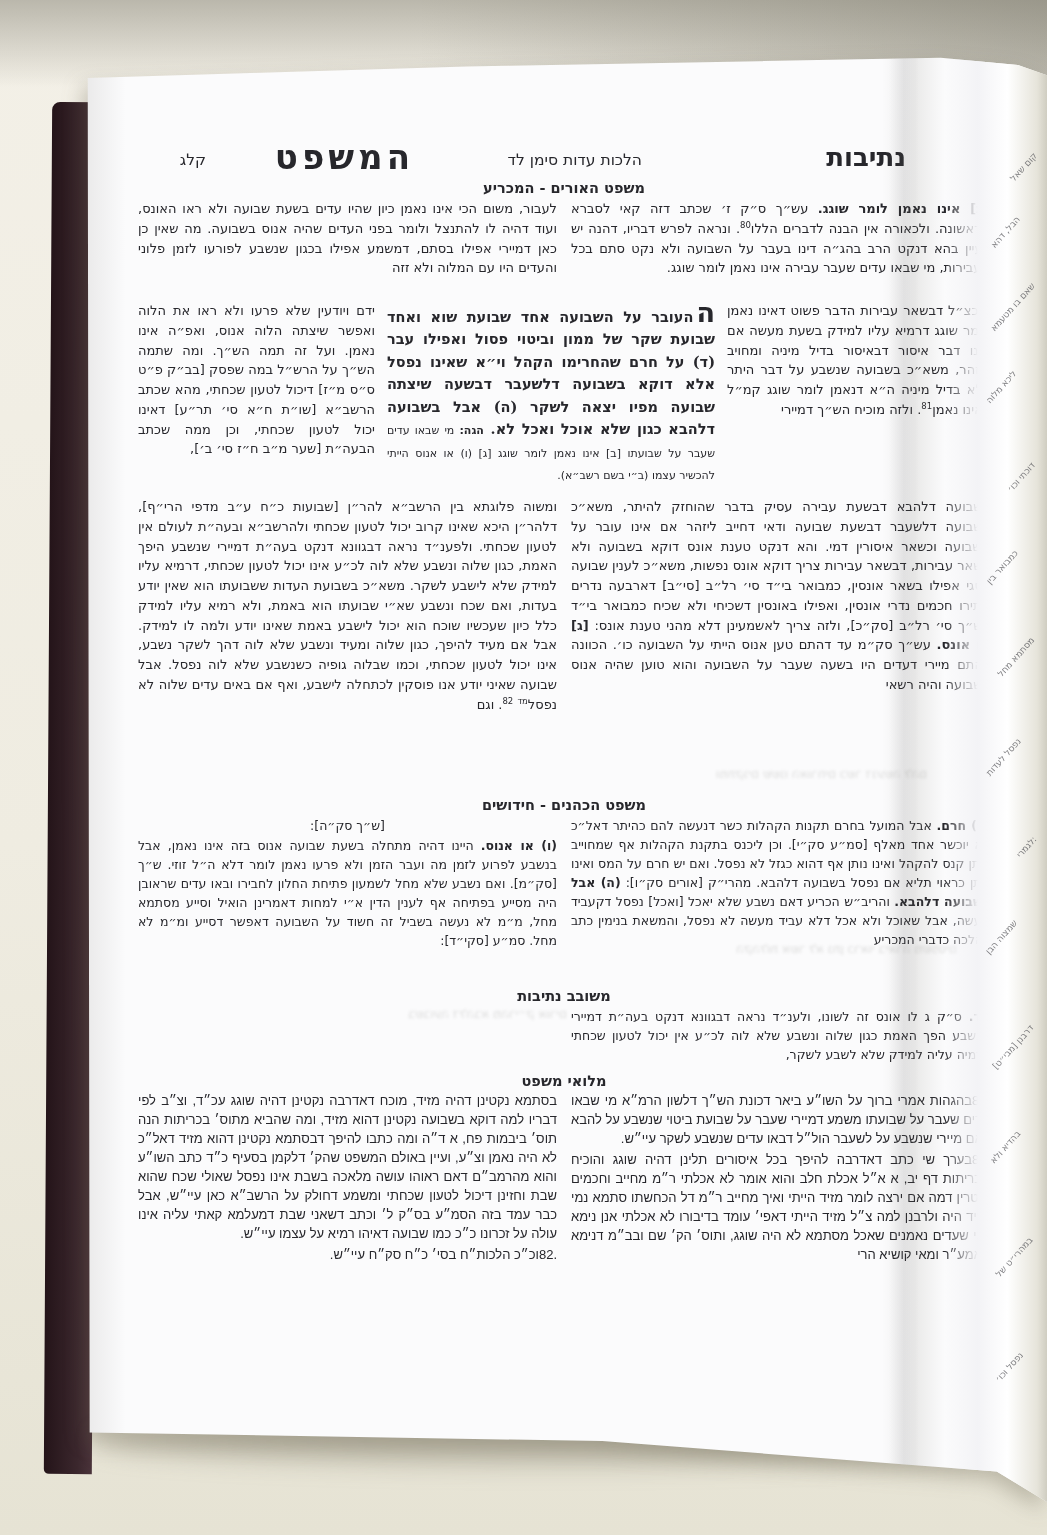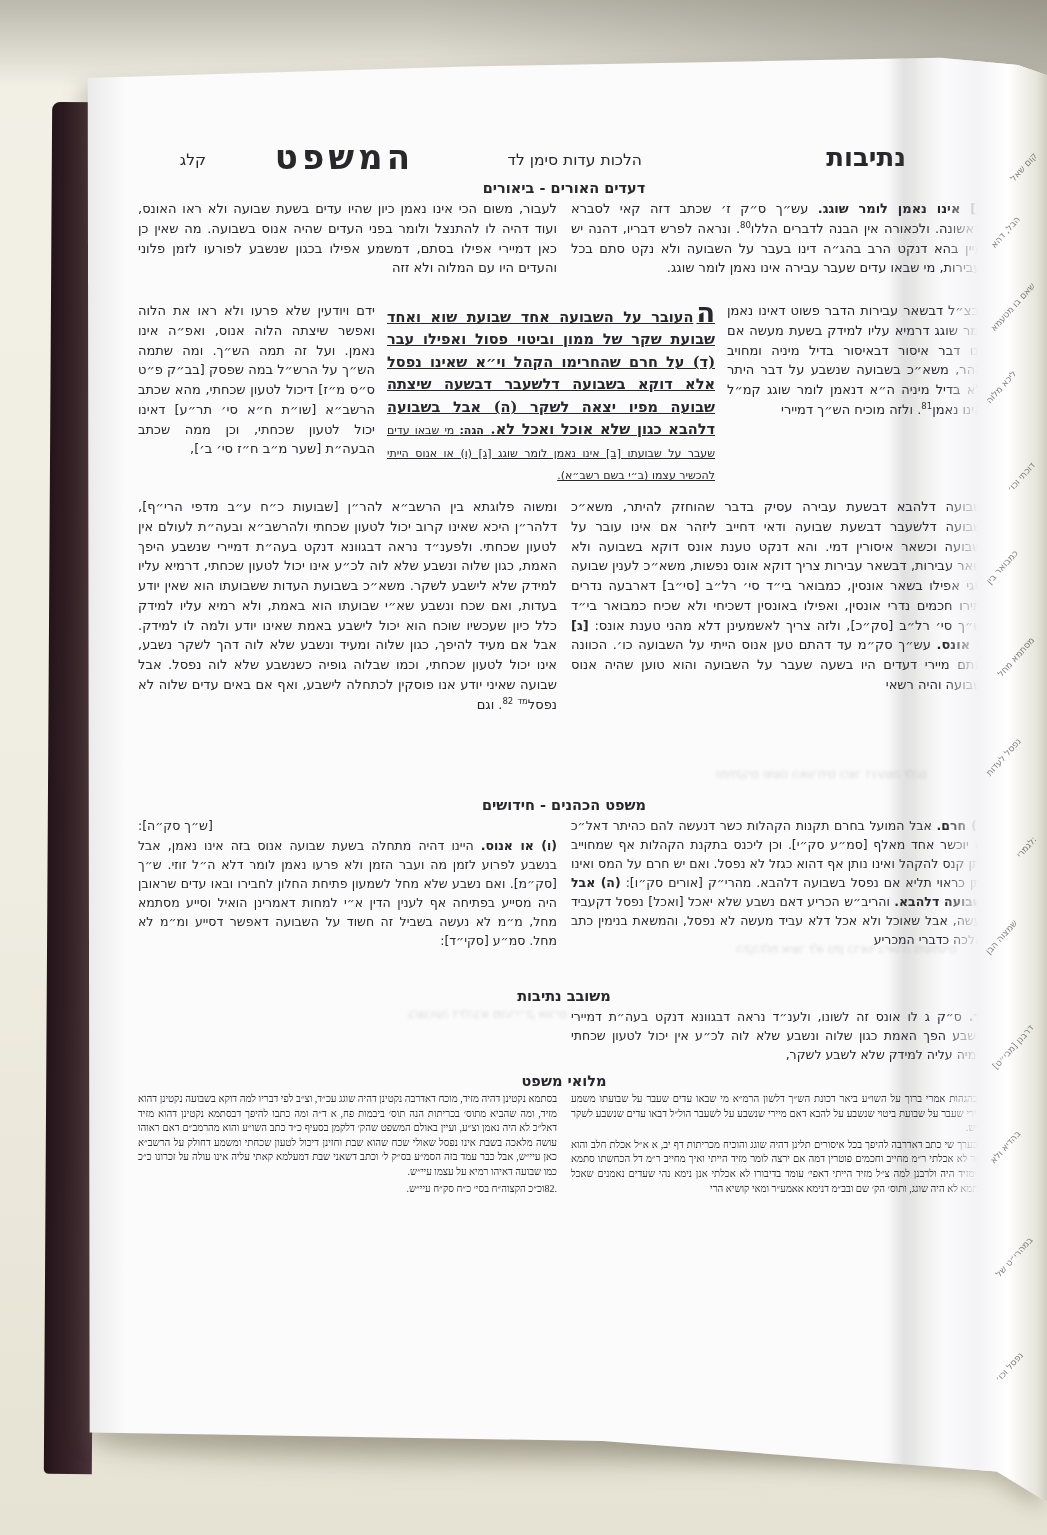--- a/index.html
+++ b/index.html
@@ -46,28 +46,28 @@
   .cols{display:grid;grid-template-columns:1fr 1fr;gap:0 14px;direction:rtl;}
   .band{display:grid;grid-template-columns:263px 332px 1fr;gap:0 10px;direction:rtl;min-height:194px;margin:2px 0;}
   .rashi{font-size:13px;line-height:1.52;text-align:justify;font-family:"DejaVu Sans",sans-serif;}
   .rashi p{margin:0 0 1px;}
   .small-r{font-size:12.5px;}
   .lead{font-weight:bold;}
   .sup{font-size:8.5px;vertical-align:super;line-height:0;}
   .row1{min-height:100px;}
   .row3{min-height:294px;}
   .sa-block{font-family:"DejaVu Serif","DejaVu Sans",serif;font-weight:bold;
-    font-size:14.5px;line-height:1.55;text-align:justify;padding:0 2px;text-decoration:underline;}
+    font-size:14.5px;line-height:1.55;text-align:justify;padding:0 2px;}
   .sa-initial{font-size:27px;line-height:.9;margin-left:3px;font-weight:bold;}
   .sa-hagah{font-family:"DejaVu Sans",sans-serif;font-weight:normal;font-size:11px;line-height:1.4;}
   .sa-hagah-label{font-weight:bold;}
-  .centered-line{text-align:left;}
+  .centered-line{text-align:center;}
   .kohanim-body{min-height:166px;}
   .meshovev-body{min-height:60px;}
-  .serif-notes{font-family:Liberation Serif, serif;font-size:10px;line-height:1.46;text-align:justify;}
+  .serif-notes{font-family:Liberation Sans, sans-serif;font-size:13px;line-height:1.46;text-align:justify;}
   .serif-notes p{margin:0 0 2px;}
   .note-num{direction:ltr;unicode-bidi:isolate;display:inline-block;margin-left:0;}
   .miluim-body{min-height:212px;}
 </style>
 </head>
 <body>
 
 <div class="scene">
   <div class="top-band"></div>
   <div class="cover"></div>
@@ -83,21 +83,21 @@
 
       <div class="content">
 
         <div class="masthead">
           <span class="m-item m-netivot">נתיבות</span>
           <span class="m-item m-running">הלכות עדות סימן לד</span>
           <span class="m-item m-hamishpat">המשפט</span>
           <span class="m-item m-folio">קלג</span>
         </div>
 
-        <div class="sec-head">דעדים האורים - ביאורים</div>
+        <div class="sec-head">משפט האורים - המכריע</div>
 
         <div class="cols row1">
           <div class="rashi">
               <p><span class="lead">[ב] אינו נאמן לומר שוגג.</span><span> עש״ך ס״ק ז׳ שכתב דזה קאי לסברא הראשונה. ולכאורה אין הבנה לדברים הללו</span><span class="sup">80</span><span>. ונראה לפרש דבריו, דהנה יש לעיין בהא דנקט הרב בהג״ה דינו בעבר על השבועה ולא נקט סתם בכל העבירות, מי שבאו עדים שעבר עבירה אינו נאמן לומר שוגג.</span></p>
             </div>
           <div class="rashi">
               <p>לעבור, משום הכי אינו נאמן כיון שהיו עדים בשעת שבועה ולא ראו האונס, ועוד דהיה לו להתנצל ולומר בפני העדים שהיה אנוס בשבועה. מה שאין כן כאן דמיירי אפילו בסתם, דמשמע אפילו בכגון שנשבע לפורעו לזמן פלוני והעדים היו עם המלוה ולא זזה</p>
             </div>
         </div>
 
@@ -142,21 +142,21 @@
         </div>
 
         <div class="sec-head">מלואי משפט</div>
         <div class="cols miluim-body">
           <div class="serif-notes">
             <p><span class="note-num">80.</span><span>בהגהות אמרי ברוך על השו״ע ביאר דכונת הש״ך דלשון הרמ״א מי שבאו עדים שעבר על שבועתו משמע דמיירי שעבר על שבועת ביטוי שנשבע על להבא דאם מיירי שנשבע על לשעבר הול״ל דבאו עדים שנשבע לשקר עיי״ש.</span></p>
             <p><span class="note-num">81.</span><span>בערך שי כתב דאדרבה להיפך בכל איסורים תלינן דהיה שוגג והוכיח מכריתות דף יב, א א״ל אכלת חלב והוא אומר לא אכלתי ר״מ מחייב וחכמים פוטרין דמה אם ירצה לומר מזיד הייתי ואיך מחייב ר״מ דל הכחשתו סתמא נמי מזיד היה ולרבנן למה צ״ל מזיד הייתי דאפי׳ עומד בדיבורו לא אכלתי אנן נימא נהי שעדים נאמנים שאכל מסתמא לא היה שוגג, ותוס׳ הק׳ שם ובב״מ דנימא אאמע״ר ומאי קושיא הרי</span></p>
           </div>
           <div class="serif-notes">
             <p>בסתמא נקטינן דהיה מזיד, מוכח דאדרבה נקטינן דהיה שוגג עכ״ד, וצ״ב לפי דבריו למה דוקא בשבועה נקטינן דהוא מזיד, ומה שהביא מתוס׳ בכריתות הנה תוס׳ ביבמות פח, א ד״ה ומה כתבו להיפך דבסתמא נקטינן דהוא מזיד דאל״כ לא היה נאמן וצ״ע, ועיין באולם המשפט שהק׳ דלקמן בסעיף כ״ד כתב השו״ע והוא מהרמב״ם דאם ראוהו עושה מלאכה בשבת אינו נפסל שאולי שכח שהוא שבת וחזינן דיכול לטעון שכחתי ומשמע דחולק על הרשב״א כאן עיי״ש, אבל כבר עמד בזה הסמ״ע בס״ק ל׳ וכתב דשאני שבת דמעלמא קאתי עליה אינו עולה על זכרונו כ״כ כמו שבועה דאיהו רמיא על עצמו עיי״ש.</p>
-            <p><span class="note-num">82.</span><span>וכ״כ הקצוה״ח בסי׳ כ״ח סק״ח עיי״ש.</span></p>
+            <p><span class="note-num">82.</span><span>וכ״כ הלכות״ח בסי׳ כ״ח סק״ח עיי״ש.</span></p>
           </div>
         </div>
 
       </div>
 
       <div class="curl"></div>
       <div class="crease"></div>
       <span class="curl-frag" style="top:110px;right:6px;">קום שאל</span>
       <span class="curl-frag" style="top:175px;right:22px;">הבל, דהא</span>
       <span class="curl-frag" style="top:250px;right:4px;">שאם בו מטעמא</span>

